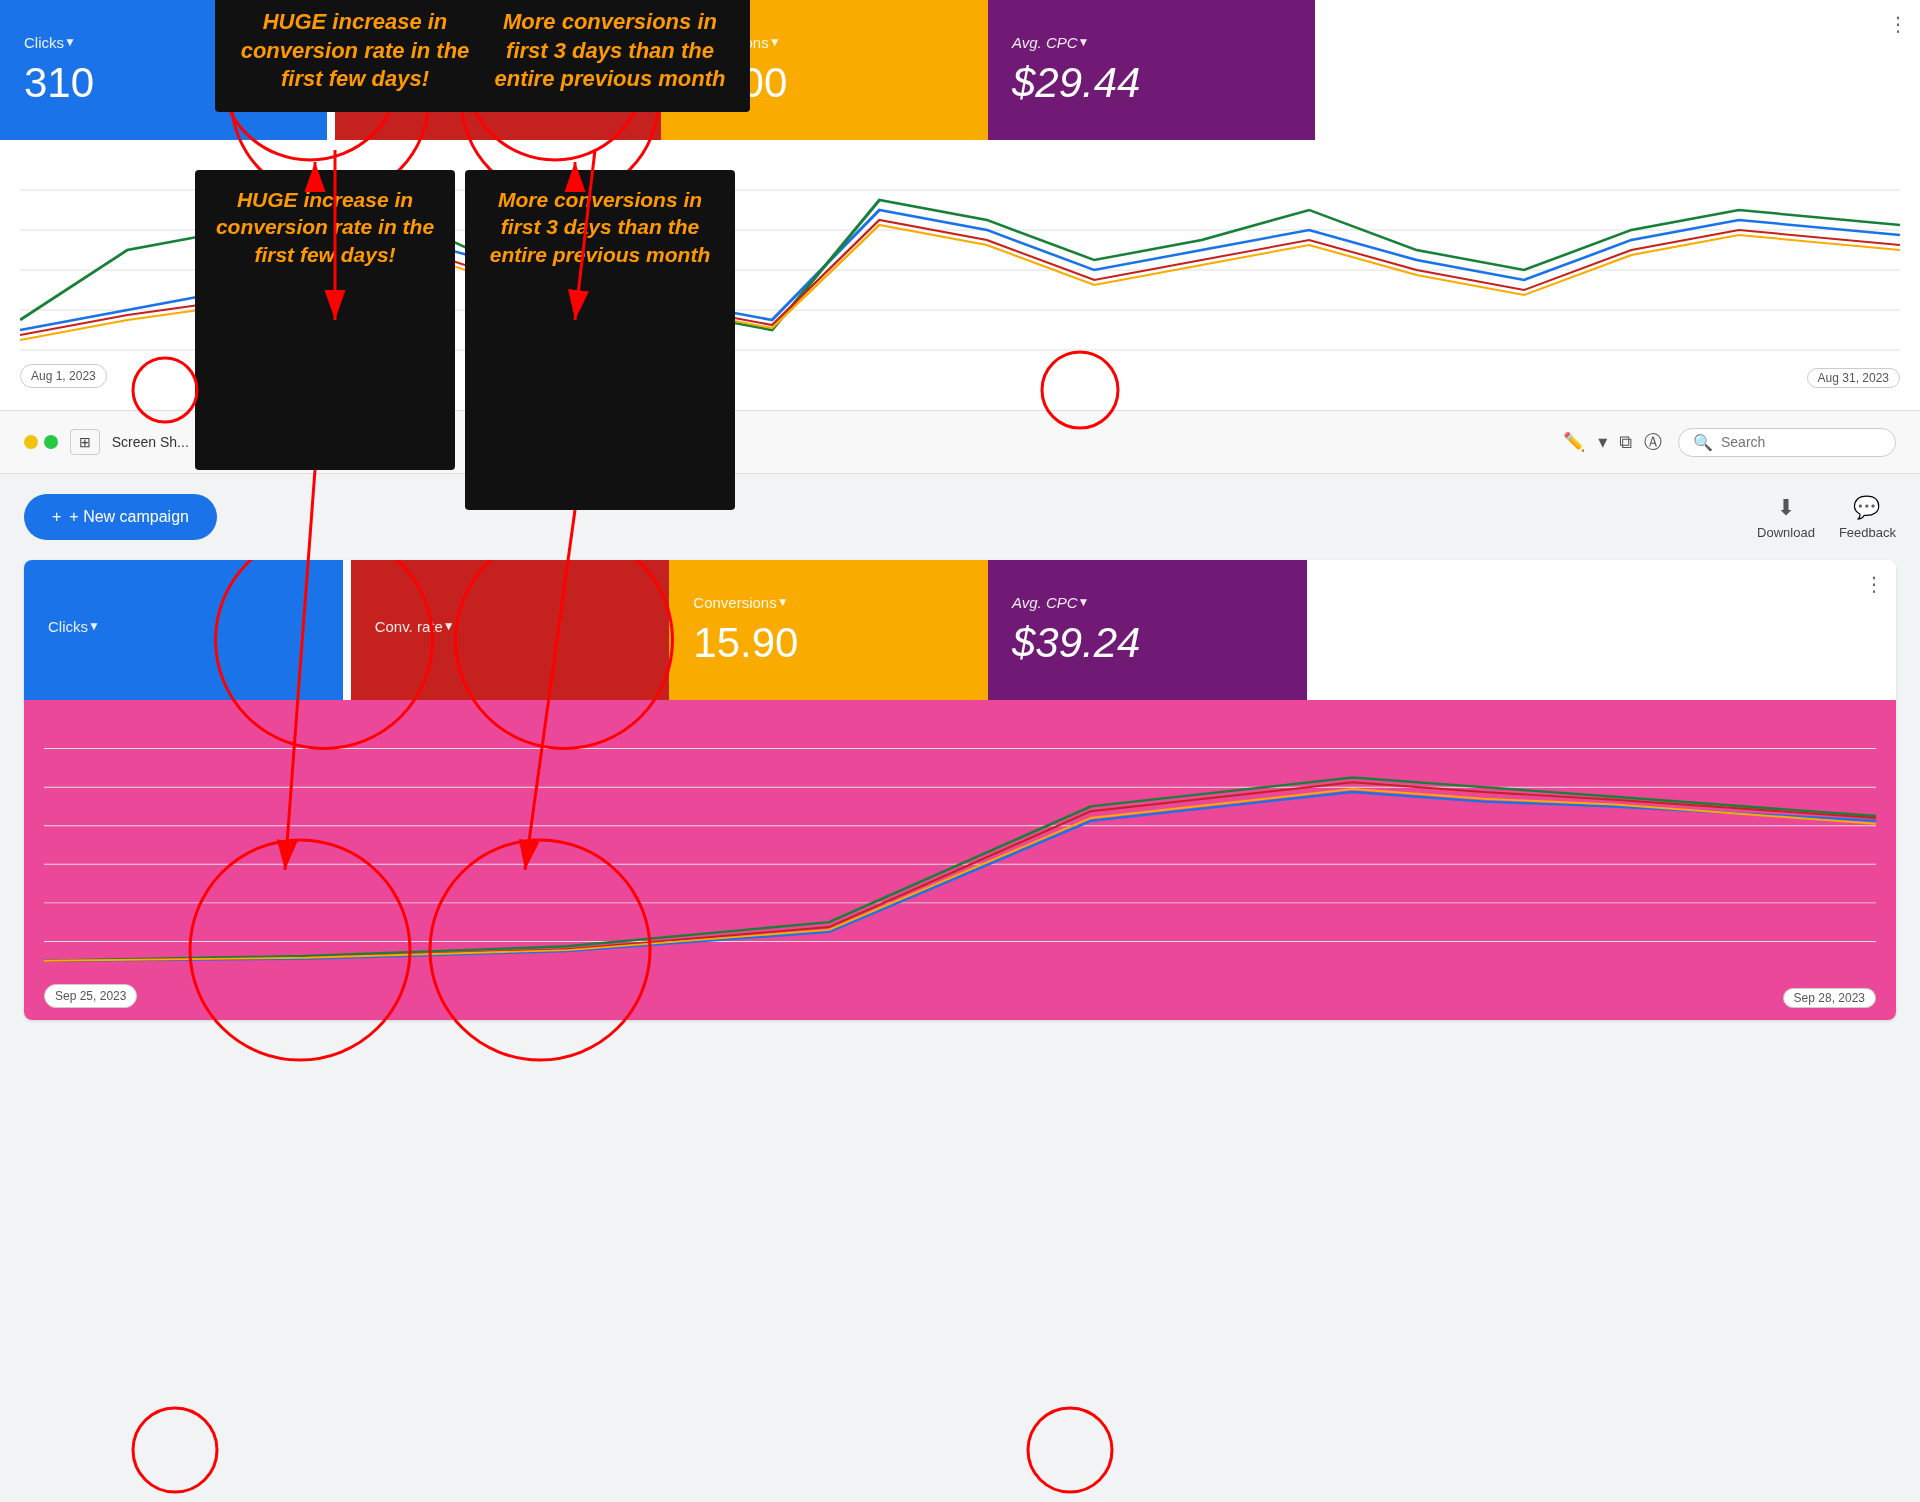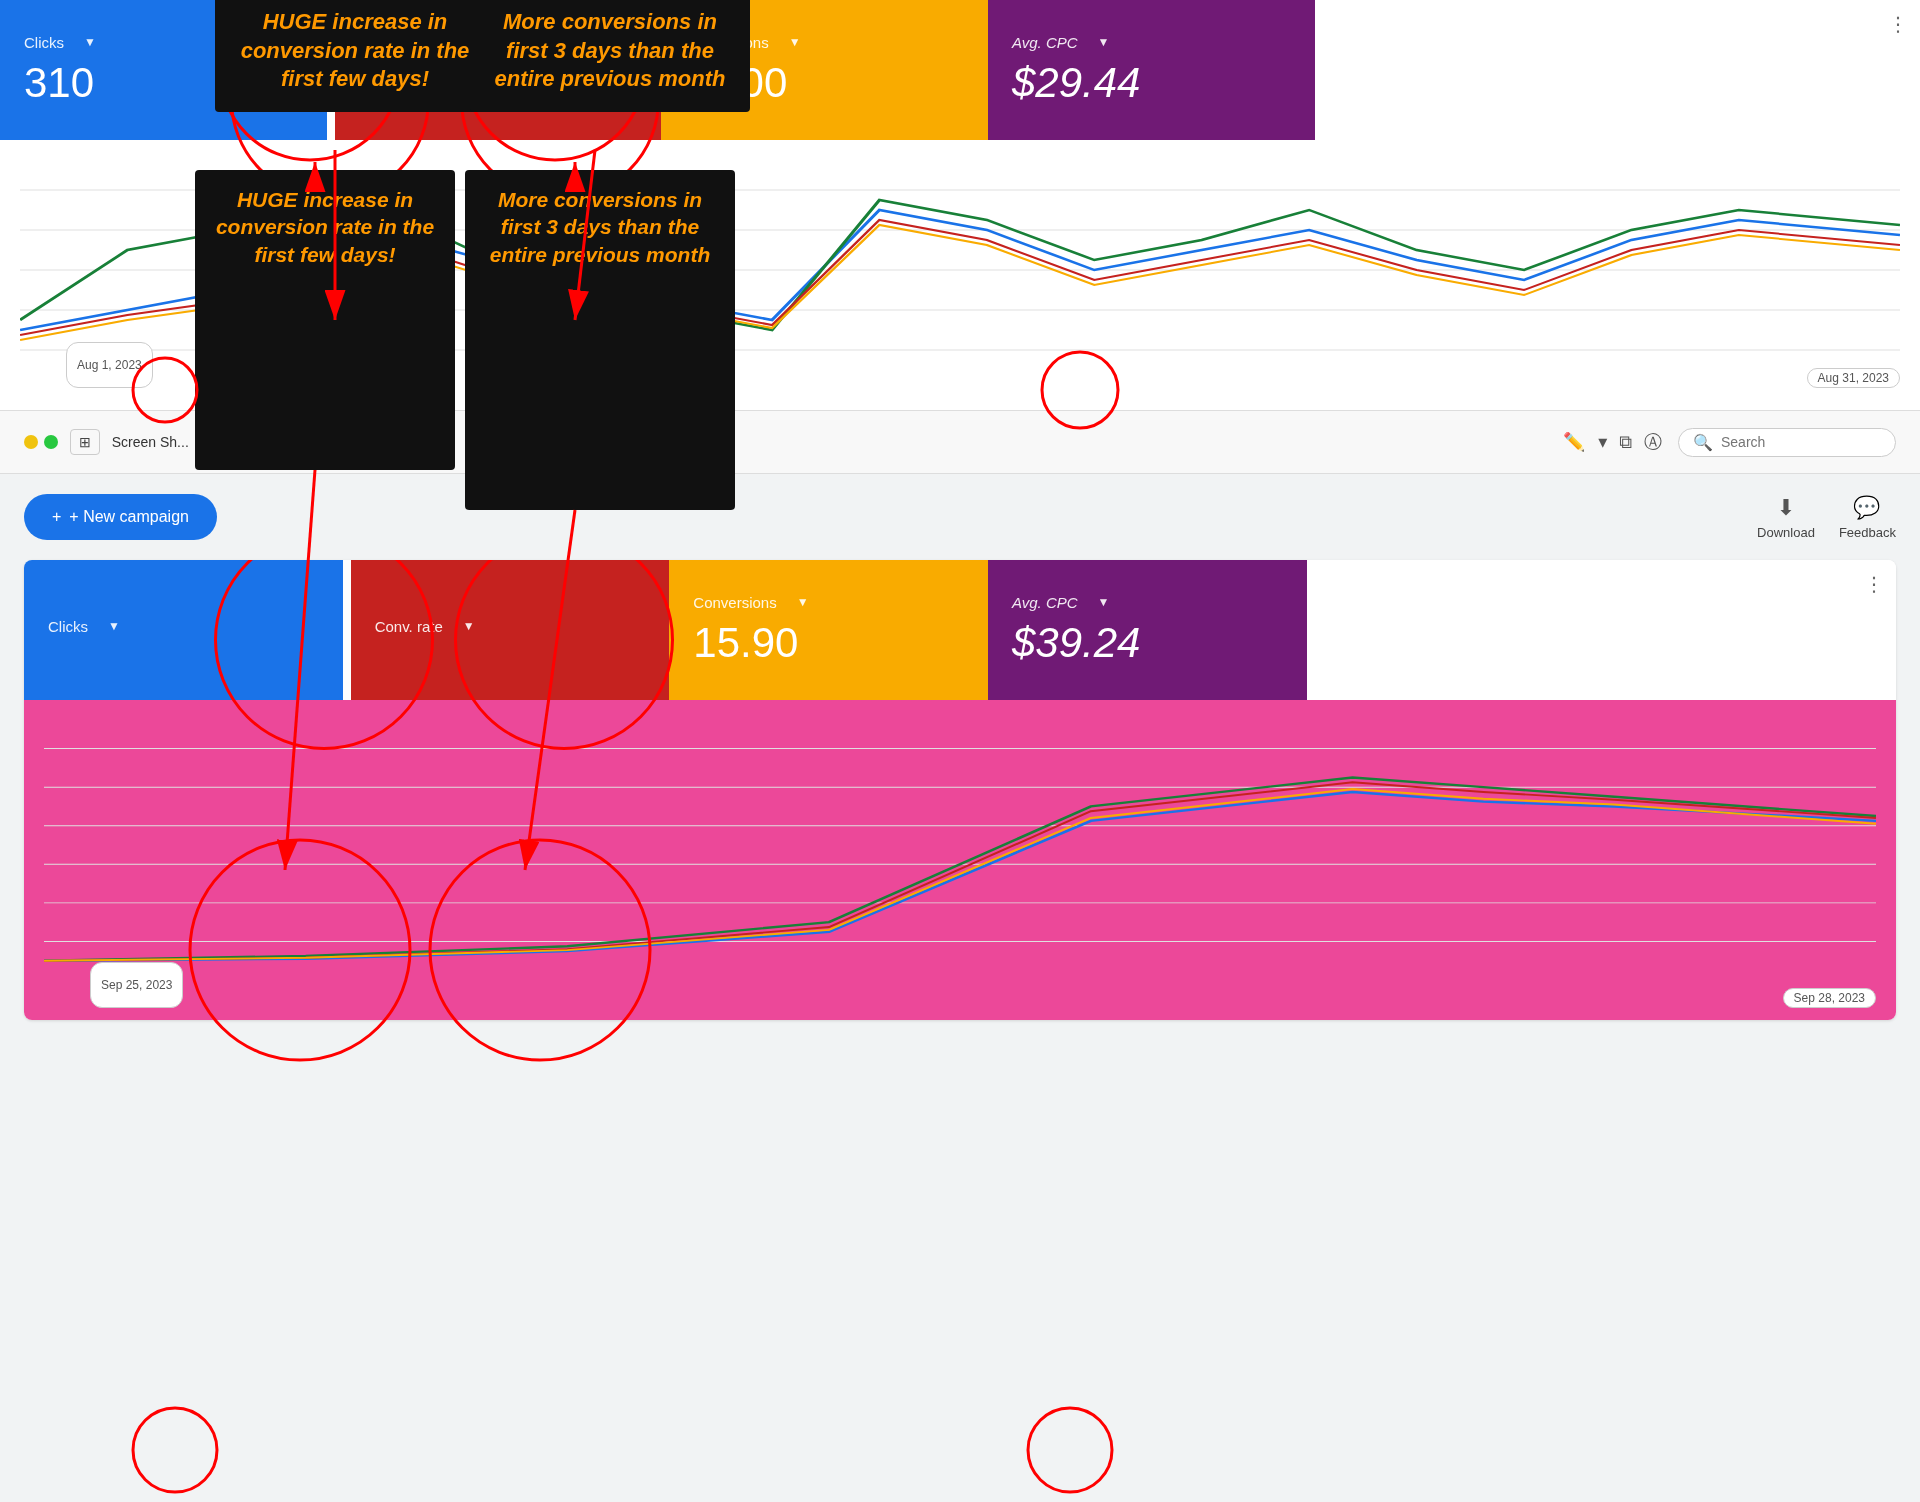--- a/index.html
+++ b/index.html
@@ -38,21 +38,21 @@
     .metric-tile.orange { background: #f9ab00; }
     .metric-tile.green { background: #701a75; font-style: italic; }
     .metric-tile.white { background: #fff; flex: 2; }
 
     .metric-label {
       color: rgba(255,255,255,0.9);
       font-size: 15px;
       margin-bottom: 8px;
       display: flex;
       align-items: center;
-      gap: 20px;
+      gap: 0;
     }
 
     .metric-value {
       color: #fff;
       font-size: 42px;
       font-weight: 400;
     }
 
     .dropdown-arrow {
       font-size: 12px;
@@ -84,22 +84,21 @@
 
     .chart-date-start {
       position: absolute;
       bottom: 12px;
       left: 20px;
       font-size: 12px;
       color: #555;
       background: #fff;
       border: 1px solid #ccc;
       border-radius: 12px;
-      padding: 15px 10px;
-      margin-left: 46px;
+      padding: 4px 10px;
     }
 
     .chart-date-end {
       position: absolute;
       bottom: 12px;
       right: 20px;
       font-size: 12px;
       color: #555;
       background: #fff;
       border: 1px solid #ccc;

